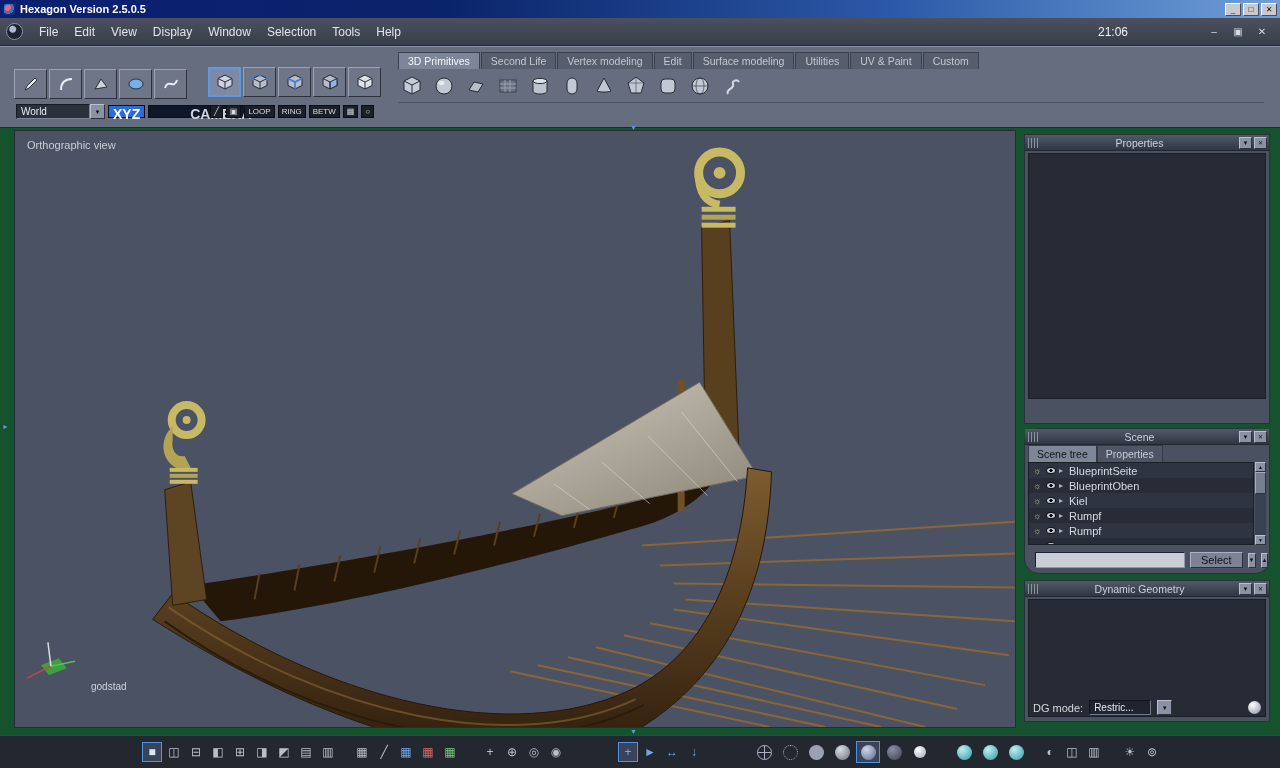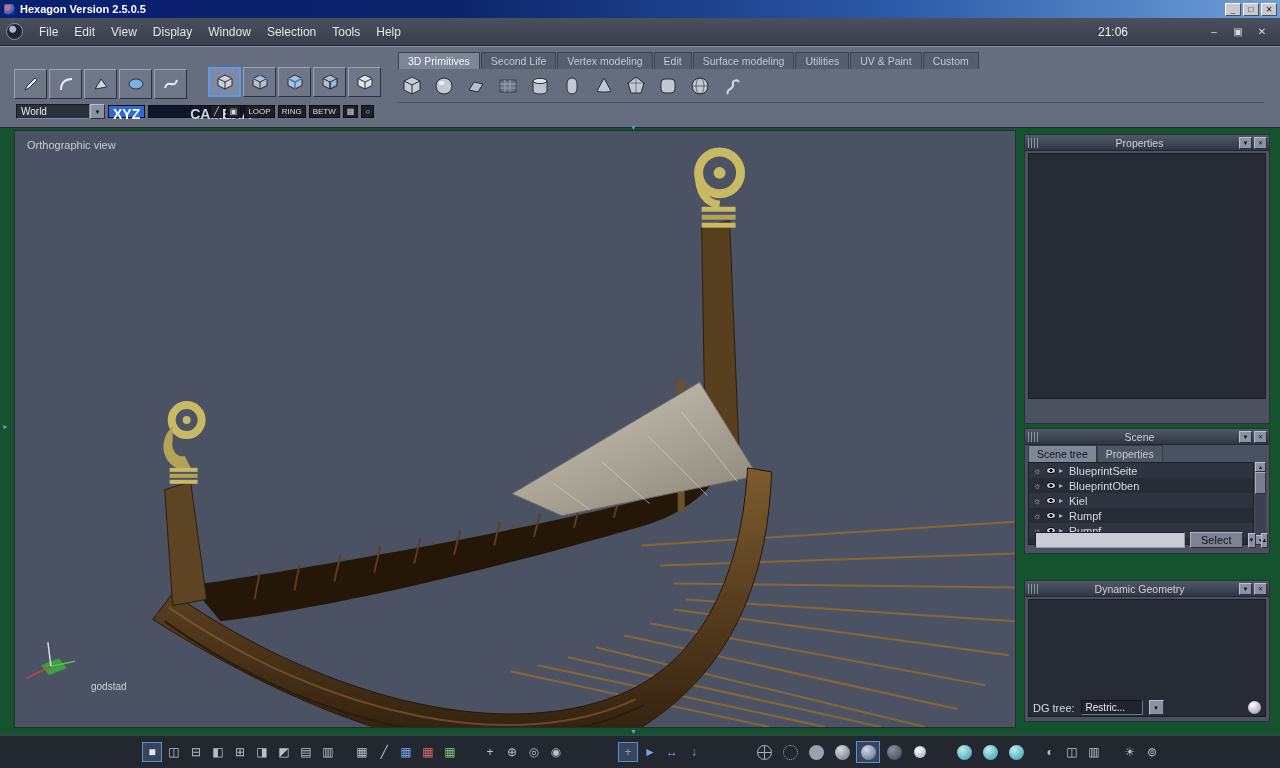--- a/index.html
+++ b/index.html
@@ -66,21 +66,21 @@
     background:#4b5263; border:1px solid #272b34; overflow:hidden; }
   .viewport svg.ship { position:absolute; left:0; top:0; width:100%; height:100%; }
   .vlabel { position:absolute; left:12px; top:8px; font-size:11px; color:#c8cdd6; }
   .objlabel { position:absolute; left:76px; top:550px; font-size:10px; color:#cdd2da; }
   .splitter { position:absolute; color:#5f9ae0; font-size:7px; line-height:7px; background:none; border:none; }
 
   
   .panel { position:absolute; left:1024px; width:246px; background:#4a5160;
     border:1px solid #2b303b; }
   .p-props { top:6px; height:290px; }
-  .p-scene { top:300px; height:126px; }
+  .p-scene { top:300px; height:146px;border-radius:15px; }
   .p-dg    { top:452px; height:142px; }
   .phead { height:16px; background:linear-gradient(#515968,#303642); display:flex;
     align-items:center; color:#ccd1da; font-size:10.5px; border-bottom:1px solid #23272f; }
   .grip { width:12px; margin-left:3px; height:10px;
     background:repeating-linear-gradient(90deg,#8a93a6 0 1px,transparent 1px 3px); }
   .ptitle { flex:1; text-align:center; }
   .pbtn { width:13px; height:12px; font-size:6px; line-height:8px; color:#111;
     background:#8a92a4; border:1px solid; border-color:#b9c0cd #2c313c #2c313c #b9c0cd;
     margin-right:2px; }
   .pbody { position:absolute; left:3px; right:3px; top:18px; background:#262b36;
@@ -488,21 +488,21 @@
 
   <div class="panel p-dg">
     <div class="phead">
       <span class="grip"></span>
       <span class="ptitle">Dynamic Geometry</span>
       <button class="pbtn">▼</button>
       <button class="pbtn">✕</button>
     </div>
     <div class="pbody"></div>
     <div class="dgrow">
-      <span>DG tree:</span>
+      <span>DG mode:</span>
       <span class="dg-field">Restric...</span>
       <button class="minibtn">▼</button>
       <span class="dg-sphere"></span>
     </div>
   </div>
 </div>
 
 <div class="bottombar">
 
   <div class="bgroup mr14">

